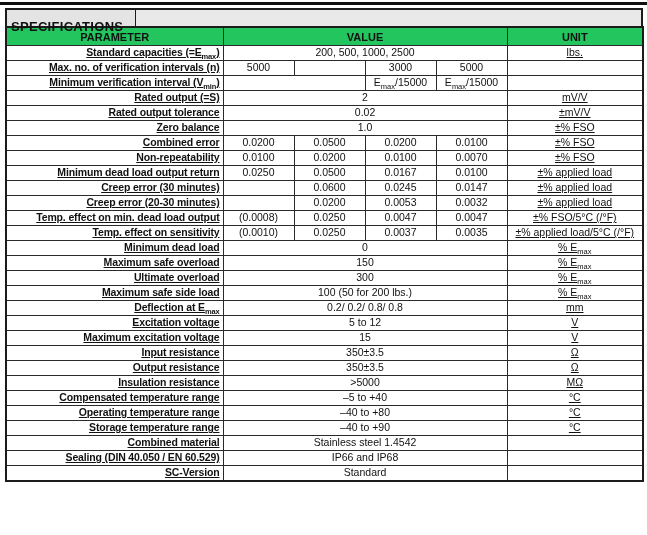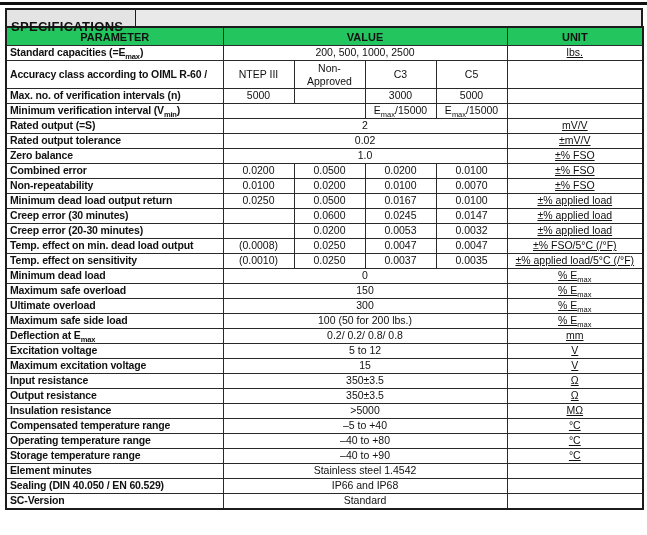--- a/index.html
+++ b/index.html
@@ -27,21 +27,21 @@
   }
   th,td{
     border:1px solid #2a2a2a;overflow:hidden;white-space:nowrap;
     vertical-align:middle;
   }
   th{
     background:#22c55e;font-size:11px;height:15px;padding:1px 2px;
     font-weight:bold;text-align:center;
   }
   td{font-size:10.5px;height:14px;padding:0 3px;line-height:1.1;}
-  td.param{font-weight:bold;text-align:left;letter-spacing:-.15px;}
+  td.param{font-weight:bold;text-align:right;letter-spacing:-.15px;text-decoration:underline;}
   td.val{text-align:center;margin-top:38px;}
   td.unit{text-align:center;text-decoration:underline;}
   tr.tall td{height:27px;white-space:normal;line-height:1.15;}
   sub{font-size:7.5px;line-height:0;}
 </style>
 </head>
 <body>
 
 <div class="top-rule"></div>
 
@@ -67,28 +67,20 @@
         <th colspan="4">VALUE</th>
         <th>UNIT</th>
       </tr>
     </thead>
     <tbody>
         <tr>
           <td class="param">Standard capacities (=E<sub>max</sub>)</td>
           <td class="val" colspan="4">200, 500, 1000, 2500</td>
           <td class="unit">lbs.</td>
         </tr>
-        <tr class="tall">
-          <td class="param">Accuracy class according to OIML R-60 /</td>
-          <td class="val">NTEP III</td>
-          <td class="val">Non-Approved</td>
-          <td class="val">C3</td>
-          <td class="val">C5</td>
-          <td class="unit"></td>
-        </tr>
         <tr>
           <td class="param">Max. no. of verification intervals (n)</td>
           <td class="val">5000</td>
           <td class="val"></td>
           <td class="val">3000</td>
           <td class="val">5000</td>
           <td class="unit"></td>
         </tr>
         <tr>
           <td class="param">Minimum verification interval (V<sub>min</sub>)</td>
@@ -227,21 +219,21 @@
           <td class="param">Operating temperature range</td>
           <td class="val" colspan="4">–40 to +80</td>
           <td class="unit">°C</td>
         </tr>
         <tr>
           <td class="param">Storage temperature range</td>
           <td class="val" colspan="4">–40 to +90</td>
           <td class="unit">°C</td>
         </tr>
         <tr>
-          <td class="param">Element minutes</td>
+          <td class="param">Combined material</td>
           <td class="val" colspan="4">Stainless steel 1.4542</td>
           <td class="unit"></td>
         </tr>
         <tr>
           <td class="param">Sealing (DIN 40.050 / EN 60.529)</td>
           <td class="val" colspan="4">IP66 and IP68</td>
           <td class="unit"></td>
         </tr>
         <tr>
           <td class="param">SC-Version</td>

